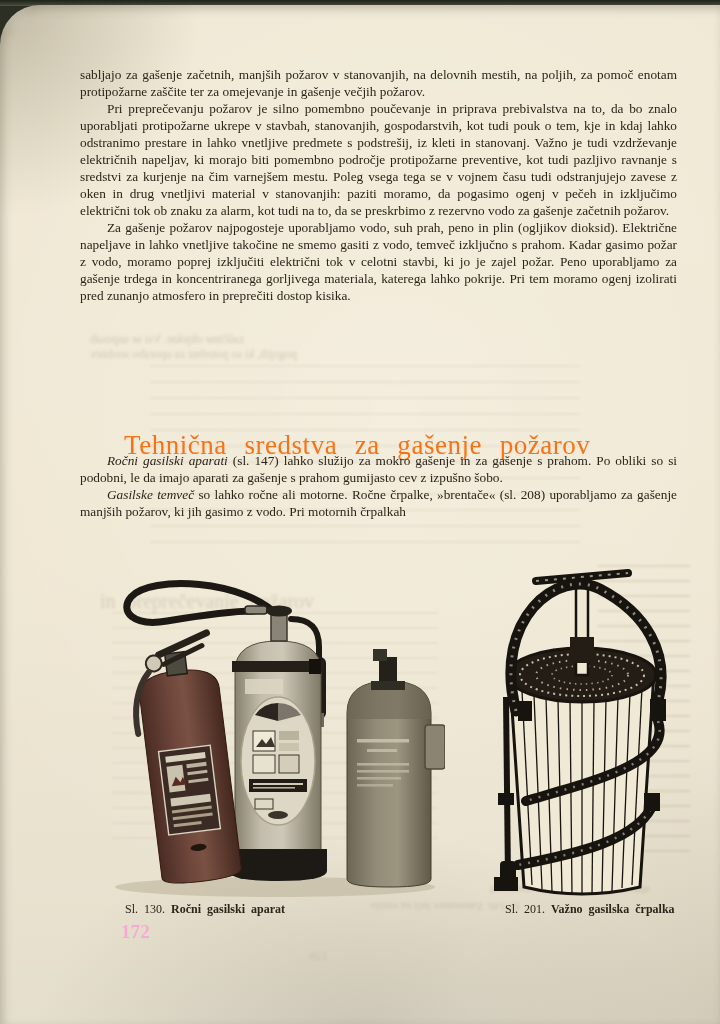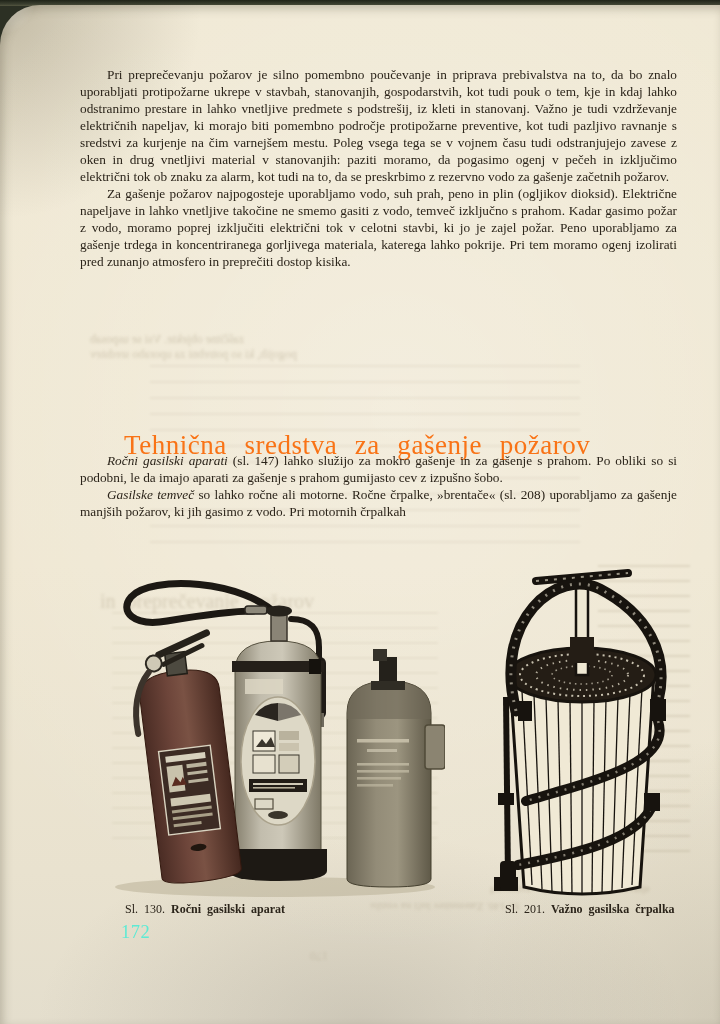--- a/index.html
+++ b/index.html
@@ -47,21 +47,21 @@
   }
   .caption{
     position:absolute;top:902px;font-size:12px;color:#2b241a;
     word-spacing:.25em;white-space:nowrap;
   }
   .caption .cap-title{font-weight:bold;}
   .cap147{left:125px;}
   .cap148{left:505px;}
   .page-number{
     position:absolute;left:121px;top:922px;
-    font-size:18.5px;font-weight:normal;color:#5eead4;letter-spacing:.03em;
+    font-size:18.5px;font-weight:bold;color:#f9a8d4;letter-spacing:.03em;
   }
   
   .figure{position:absolute;}
   .fig147{left:95px;top:553px;width:350px;height:352px;}
   .fig148{left:474px;top:549px;width:216px;height:358px;}
   
   .ghost{
     position:absolute;color:#a2957a;pointer-events:none;
     filter:blur(1.4px);font-family:"Liberation Serif","DejaVu Serif",serif;
   }
@@ -93,20 +93,21 @@
 <div class="ghost-stripes gs-photo"></div>
 <div class="ghost-stripes gs-right"></div>
 <div class="ghost mirror g1">zaščitne objekte. Vsi se usposab</div>
 <div class="ghost mirror g2">pogojih, ki so potrebni za uporabo sredstev</div>
 <div class="ghost g3">in preprečevanje požarov</div>
 <div class="ghost g4">preventiva — prebitevanje, preprečevanje</div>
 <div class="ghost flip g5">Sl. 146. Zatemnitev luči na vozilu</div>
 <div class="ghost flip g6">170</div>
 
 <div class="textblock tb1">
+  <p>sabljajo za gašenje začetnih, manjših požarov v stanovanjih, na delovnih mestih, na poljih, za pomoč enotam protipožarne zaščite ter za omejevanje in gašenje večjih požarov.</p>
   <p class="indent">Pri preprečevanju požarov je silno pomembno poučevanje in priprava prebivalstva na to, da bo znalo uporabljati protipožarne ukrepe v stavbah, stanovanjih, gospodarstvih, kot tudi pouk o tem, kje in kdaj lahko odstranimo prestare in lahko vnetljive predmete s podstrešij, iz kleti in stanovanj. Važno je tudi vzdrževanje električnih napeljav, ki morajo biti pomembno področje protipožarne preventive, kot tudi pazljivo ravnanje s sredstvi za kurjenje na čim varnejšem mestu. Poleg vsega tega se v vojnem času tudi odstranjujejo zavese z oken in drug vnetljivi material v stanovanjih: paziti moramo, da pogasimo ogenj v pečeh in izključimo električni tok ob znaku za alarm, kot tudi na to, da se preskrbimo z rezervno vodo za gašenje začetnih požarov.</p>
   <p class="indent">Za gašenje požarov najpogosteje uporabljamo vodo, suh prah, peno in plin (ogljikov dioksid). Električne napeljave in lahko vnetljive takočine ne smemo gasiti z vodo, temveč izključno s prahom. Kadar gasimo požar z vodo, moramo poprej izključiti električni tok v celotni stavbi, ki jo je zajel požar. Peno uporabljamo za gašenje trdega in koncentriranega gorljivega materiala, katerega lahko pokrije. Pri tem moramo ogenj izolirati pred zunanjo atmosfero in preprečiti dostop kisika.</p>
 </div>
 
 <h1 class="page-heading">Tehnična sredstva za gašenje požarov</h1>
 
 <div class="textblock tb2">
   <p class="indent"><span class="lead-italic">Ročni gasilski aparati</span><span> (sl. 147) lahko služijo za mokro gašenje in za gašenje s prahom. Po obliki so si podobni, le da imajo aparati za gašenje s prahom gumijasto cev z izpušno šobo.</span></p>
   <p class="indent"><span class="lead-italic">Gasilske temveč</span><span> so lahko ročne ali motorne. Ročne črpalke, »brentače« (sl. 208) uporabljamo za gašenje manjših požarov, ki jih gasimo z vodo. Pri motornih črpalkah</span></p>
 </div>

